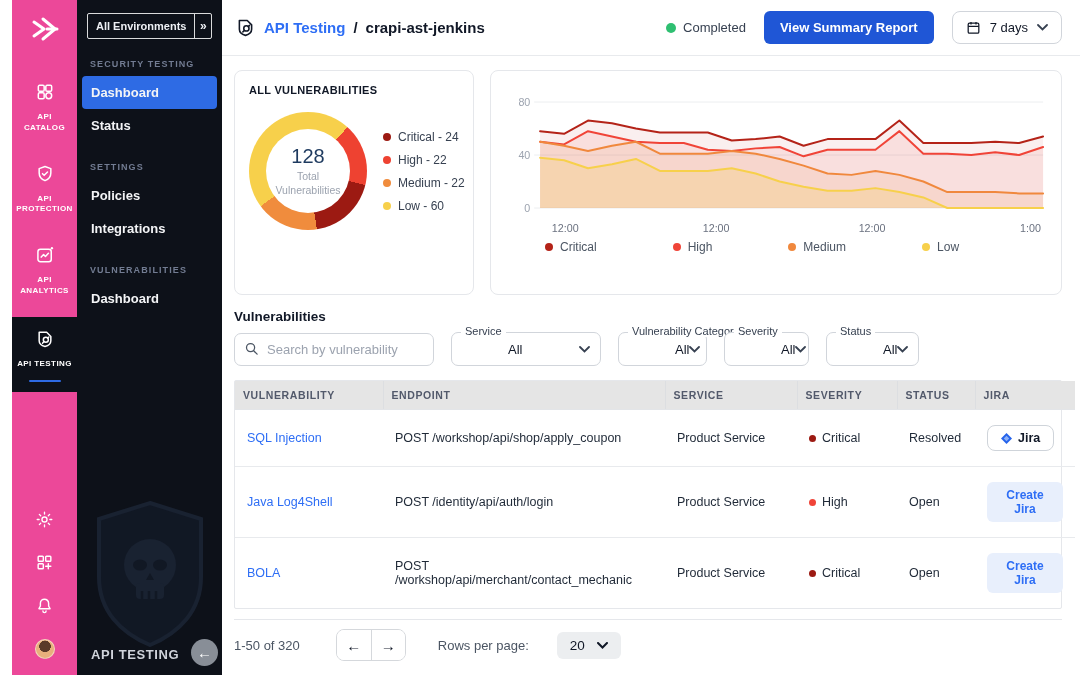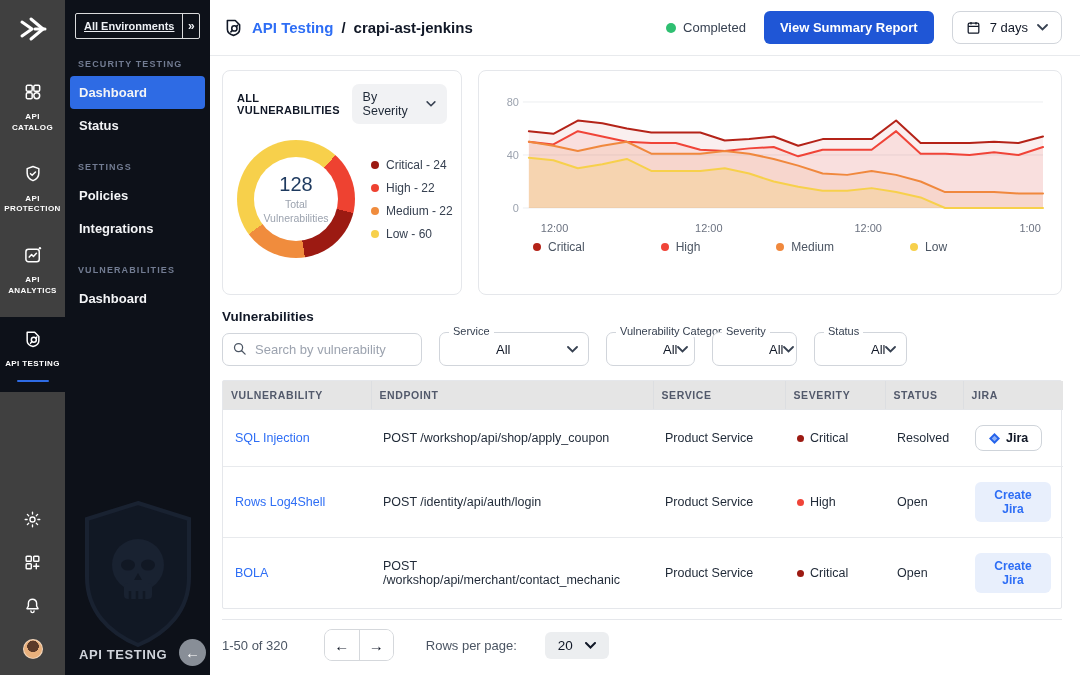--- a/index.html
+++ b/index.html
@@ -1,35 +1,35 @@
 <!DOCTYPE html>
 <html><head>
 <meta charset="utf-8">
 <style>
   * { box-sizing: border-box; margin: 0; padding: 0; }
   html,body { width:1080px; height:675px; overflow:hidden; }
   body { font-family:"Liberation Sans", sans-serif; background:#fff; color:#1f2937; }
   .app { display:flex; width:1080px; height:675px; }
 
   
-  .rail { width:65px; background:#404040; color:#fff; display:flex; flex-direction:column; align-items:center; flex-shrink:0; }
+  .rail { width:65px; background:#ec4899; color:#fff; display:flex; flex-direction:column; align-items:center; flex-shrink:0;margin-left:12px; }
   .logo { margin:16px 0 26px; cursor:pointer; }
   .rail-item { width:100%; display:flex; flex-direction:column; align-items:center; gap:6px; padding:10px 2px; margin-bottom:10px; cursor:pointer; }
   .rail-item .rlabel { font-size:8px; font-weight:bold; letter-spacing:.4px; text-align:center; line-height:1.35; width:58px; }
   .rail-item.active { background:#0d1119; margin-bottom:0; padding:12px 2px 10px; }
   .rail-item.active .under { width:32px; height:2px; background:#2e6be4; border-radius:2px; margin-top:4px; }
   .rail-spacer { flex:1; }
   .rail-bottom { display:flex; flex-direction:column; align-items:center; gap:24px; padding-bottom:16px; }
   .rail-bottom .ricon { cursor:pointer; display:flex; }
   .avatar { width:20px; height:20px; border-radius:50%; background:radial-gradient(circle at 50% 35%, #5b3a29 0 38%, #e8b07c 40% 100%); border:1px solid rgba(255,255,255,.5); cursor:pointer; }
 
   
   .sidebar { width:145px; background:#0d1119; color:#eef0f4; position:relative; flex-shrink:0; }
   .env-box { display:flex; align-items:stretch; border:1px solid rgba(255,255,255,.85); margin:13px 10px 6px; height:26px; border-radius:2px; cursor:pointer; }
-  .env-box .env-text { flex:1; display:flex; align-items:center; padding:0 8px; font-size:11px; font-weight:bold; white-space:nowrap;text-decoration:underline; }
+  .env-box .env-text { flex:1; display:flex; align-items:center; padding:0 8px; font-size:11px; font-weight:bold; white-space:nowrap; }
   .env-box .env-expand { width:24px; border-left:1px solid rgba(255,255,255,.85); display:flex; align-items:center; justify-content:center; font-size:12px; font-weight:bold; }
   .side-title { font-size:9px; font-weight:bold; letter-spacing:1.1px; color:#727c92; margin:20px 13px 7px; }
   .side-item { font-size:13px; font-weight:600; color:#f3f4f6; padding:9px 14px; cursor:pointer; border-radius:4px; }
   .side-item.active { background:#2e6be4; margin:0 5px; padding:9px 9px; }
   .side-footer { position:absolute; left:14px; bottom:13px; font-size:13px; font-weight:bold; letter-spacing:.6px; color:#cfd3da; }
   .collapse-btn { position:absolute; right:4px; bottom:9px; width:27px; height:27px; border-radius:50%; background:rgba(150,156,165,.9); color:#fff; display:flex; align-items:center; justify-content:center; font-size:15px; cursor:pointer; z-index:4; }
   .watermark { position:absolute; left:14px; bottom:26px; opacity:.9; pointer-events:none; }
 
   
   .main { flex:1; display:flex; flex-direction:column; background:#fff; min-width:0; }
@@ -251,26 +251,20 @@
         </span>
       </div>
     </header>
 
     <div class="content">
       <div class="cards-row">
 
         <section class="card donut-card">
           <div class="card-head">
             <span class="card-title">ALL VULNERABILITIES</span>
-            <span class="pill-select">
-              <span>By Severity</span>
-              <svg class="chev" width="10" height="6" viewBox="0 0 11 7">
-                  <path d="M1 1l4.5 4.5L10 1" fill="none" stroke="#374151" stroke-width="1.8" stroke-linecap="round"></path>
-                </svg>
-            </span>
           </div>
           <div class="donut-wrap">
             <div class="donut" id="donut" style="background: conic-gradient(from 42deg, rgb(238, 66, 49) 0deg, rgb(238, 66, 49) 61.875deg, rgb(156, 26, 18) 61.875deg, rgb(156, 26, 18) 129.375deg, rgb(240, 140, 61) 129.375deg, rgb(240, 140, 61) 191.25deg, rgb(247, 208, 75) 191.25deg, rgb(247, 208, 75) 360deg);">
               <div class="donut-center">
                 <span class="dtotal">128</span>
                 <span class="dlabel">Total Vulnerabilities</span>
               </div>
             </div>
             <div class="donut-legend" id="donut-legend">
                 <span class="dleg-item"><span class="dot" style="background:#9c1a12"></span>Critical - 24</span>
@@ -382,21 +376,21 @@
     <td>
                   <span class="sev"><span class="dot" style="background:#9c1a12"></span>Critical</span>
                 </td>
     <td>Resolved</td>
     <td><button class="jira-linked"><svg width="11" height="11" viewBox="0 0 12 12">
                       <path d="M6 0L12 6 6 12 0 6Z" fill="#2563eb"></path>
                       <path d="M6 3L9 6 6 9 3 6Z" fill="#8db0f7"></path>
                     </svg>Jira</button></td>
   </tr>
   <tr>
-    <td><a>Rows Log4Shell</a></td>
+    <td><a>Java Log4Shell</a></td>
     <td>POST /identity/api/auth/login</td>
     <td>Product Service</td>
     <td>
                   <span class="sev"><span class="dot" style="background:#f04438"></span>High</span>
                 </td>
     <td>Open</td>
     <td><button class="jira-create">Create Jira</button></td>
   </tr>
   <tr>
     <td><a>BOLA</a></td>

